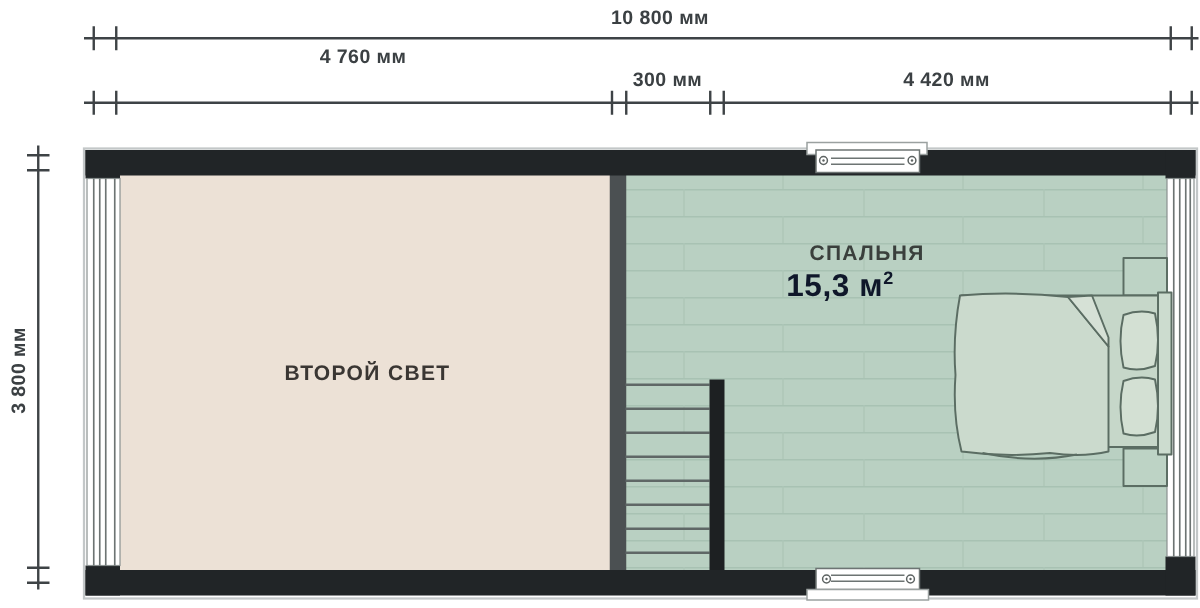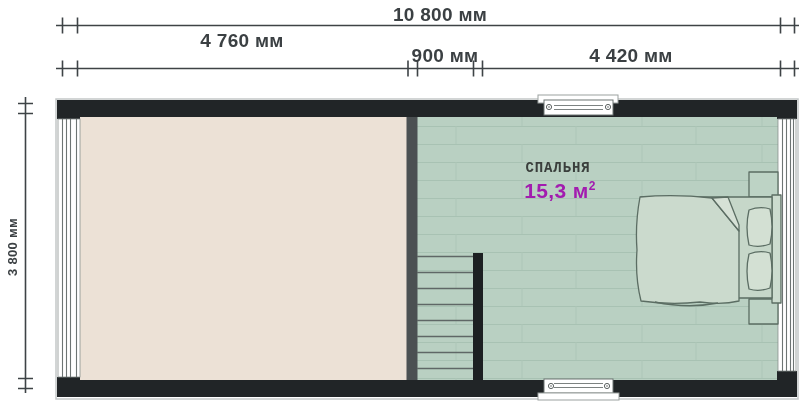--- a/index.html
+++ b/index.html
@@ -5,28 +5,28 @@
   html,body{margin:0;padding:0;background:#ffffff;}
   .stage{
     position:relative;width:800px;height:405px;background:#ffffff;
     font-family:"Liberation Sans",sans-serif;overflow:hidden;
   }
   .stage svg{position:absolute;left:0;top:0;}
   .label{
     position:absolute;color:#3b4043;font-weight:bold;white-space:nowrap;
     -webkit-user-select:none;user-select:none;
   }
-  .dim-label{font-size:19px;letter-spacing:.3px;transform:translateX(-50%);}
+  .dim-label{font-size:13px;letter-spacing:.3px;transform:translateX(-50%);}
   .dim-label-v{
     font-size:13px;letter-spacing:.3px;
     transform:translate(-50%,-50%) rotate(-90deg);
   }
   .room-label{font-size:14px;letter-spacing:.9px;transform:translate(-50%,-50%);color:#3a3f3c;}
   .room-label.void{color:#3a3633;}
-  .area-label{font-size:21px;letter-spacing:.4px;transform:translate(-50%,-50%);color:#a21caf;}
+  .area-label{font-size:21px;letter-spacing:.4px;transform:translate(-50%,-50%);color:#0f172a;}
   .area-label sup{font-size:12px;}
 </style>
 </head>
 <body>
 
 <div class="stage">
 
   <svg width="800" height="405" viewBox="0 0 800 405">
     <defs>
       <pattern id="planks" patternUnits="userSpaceOnUse" width="120" height="36">
@@ -115,20 +115,21 @@
         <path d="M712 198 L728 197 L739 225 L739 231 Z" fill="#d6e1d6"></path>
         <path d="M655 302 Q688 309 718 303"></path>
       </g>
       <path d="M749 210 Q760 206 770 209 Q774 227 770 244 Q759 248 749 245 Q745 227 749 210 Z" fill="#d3e0d3"></path>
       <path d="M749 254 Q760 250 770 253 Q774 271 770 288 Q759 292 749 289 Q745 271 749 254 Z" fill="#d3e0d3"></path>
     </g>
   </svg>
 
   <div class="label dim-label" style="left:440px;top:4px;">10 800 мм</div>
   <div class="label dim-label" style="left:242px;top:30px;">4 760 мм</div>
-  <div class="label dim-label" style="left:445px;top:45px;">900 мм</div>
+  <div class="label dim-label" style="left:445px;top:45px;">300 мм</div>
   <div class="label dim-label" style="left:631px;top:45px;">4 420 мм</div>
   <div class="label dim-label-v" style="left:12px;top:247px;">3 800 мм</div>
 
-  <div class="label room-label" style="left:558px;top:168px;font-family:Liberation Mono, monospace;">СПАЛЬНЯ</div>
+  <div class="label room-label void" style="left:245px;top:248px;">ВТОРОЙ СВЕТ</div>
+  <div class="label room-label" style="left:578px;top:168px;">СПАЛЬНЯ</div>
   <div class="label area-label" style="left:560px;top:191px;"><span>15,3 м</span><sup>2</sup></div>
 
 </div>
 
 </body></html>

